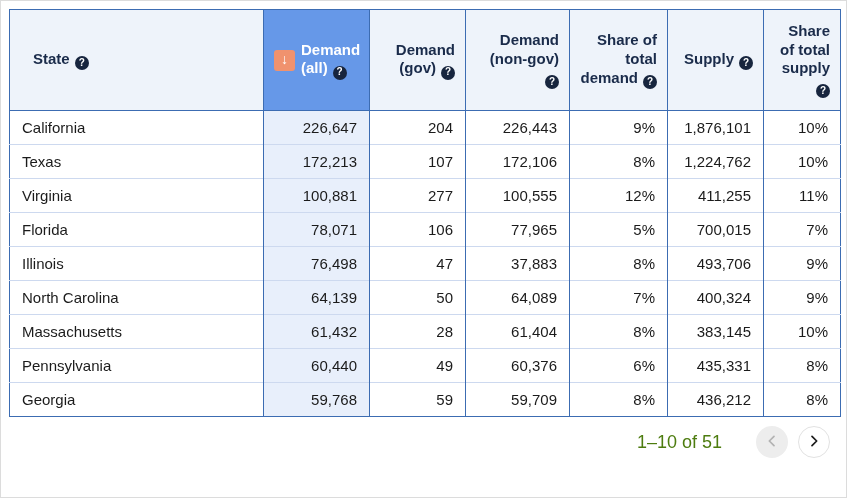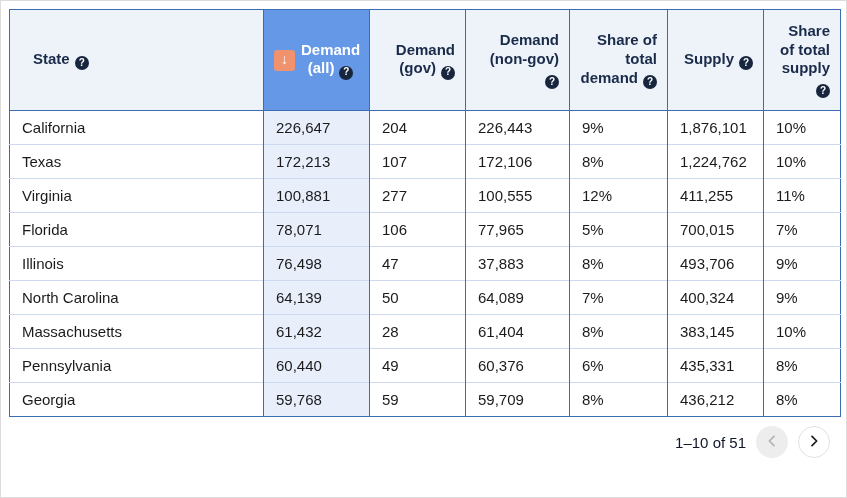--- a/index.html
+++ b/index.html
@@ -31,34 +31,34 @@
     line-height: 1.25;
     border-left: 1px solid #3c6cb2;
     border-bottom: 1px solid #3c6cb2;
     padding: 6px 10px;
     vertical-align: middle;
     text-align: right;
   }
   thead th:first-child { border-left: none; text-align: left; padding-left: 23px; }
   thead th.sorted { background: #6698e8; color: #ffffff; }
   .th-flex { display: flex; align-items: center; gap: 6px; }
-  .th-flex .th-label { flex: 1; text-align: center; }
+  .th-flex .th-label { flex: 1; text-align: left; }
   tbody td {
     height: 34px;
     font-size: 15px;
     color: #1b1b1b;
     padding: 0 12px;
     background: #ffffff;
     border-left: 1px solid #3c6cb2;
     border-top: 1px solid #cdd9ef;
     white-space: nowrap;
     overflow: hidden;
   }
   tbody td:first-child { border-left: none; text-align: left; }
-  tbody td.num { }
+  tbody td.num { text-align: right; }
   tbody td.sorted { background: #e8effb; }
   tbody tr:first-child td { border-top: none; }
 
   .help {
     display: inline-flex;
     align-items: center;
     justify-content: center;
     width: 14px; height: 14px;
     border-radius: 50%;
     background: #17253e;
@@ -84,21 +84,21 @@
     flex: 0 0 auto;
   }
 
   .pager {
     display: flex;
     justify-content: flex-end;
     align-items: center;
     gap: 10px;
     padding: 9px 16px 0 0;
   }
-  .range { font-size: 15px; color: #0f172a; margin-right: 0; }
+  .range { font-size: 18px; color: #4d7c0f; margin-right: 24px; }
   .pbtn {
     width: 32px; height: 32px;
     border-radius: 50%;
     display: flex; align-items: center; justify-content: center;
     border: none; background: #ededed; padding: 0; cursor: default;
   }
   .pbtn.next { background: #ffffff; border: 1px solid #e2e2e2; cursor: pointer; }
 </style>
 </head>
 <body>

